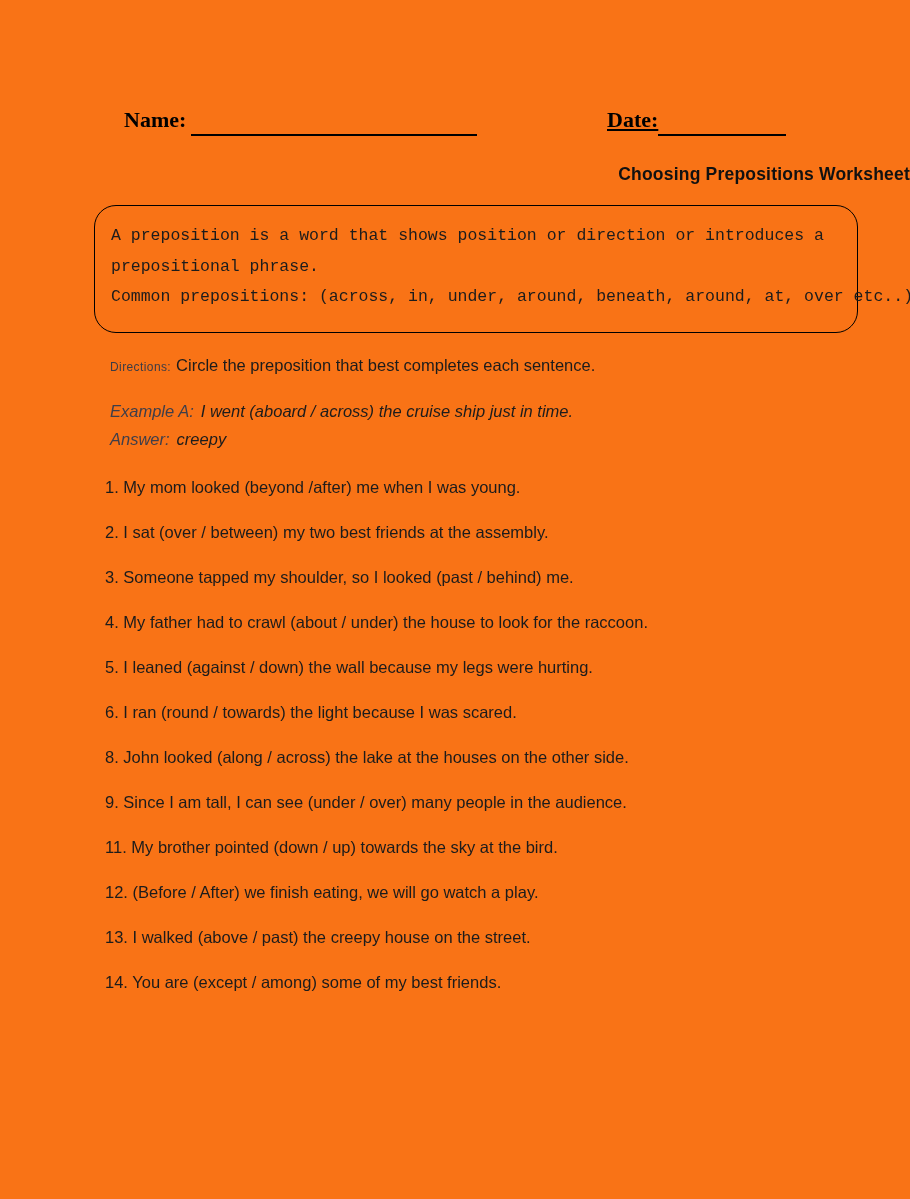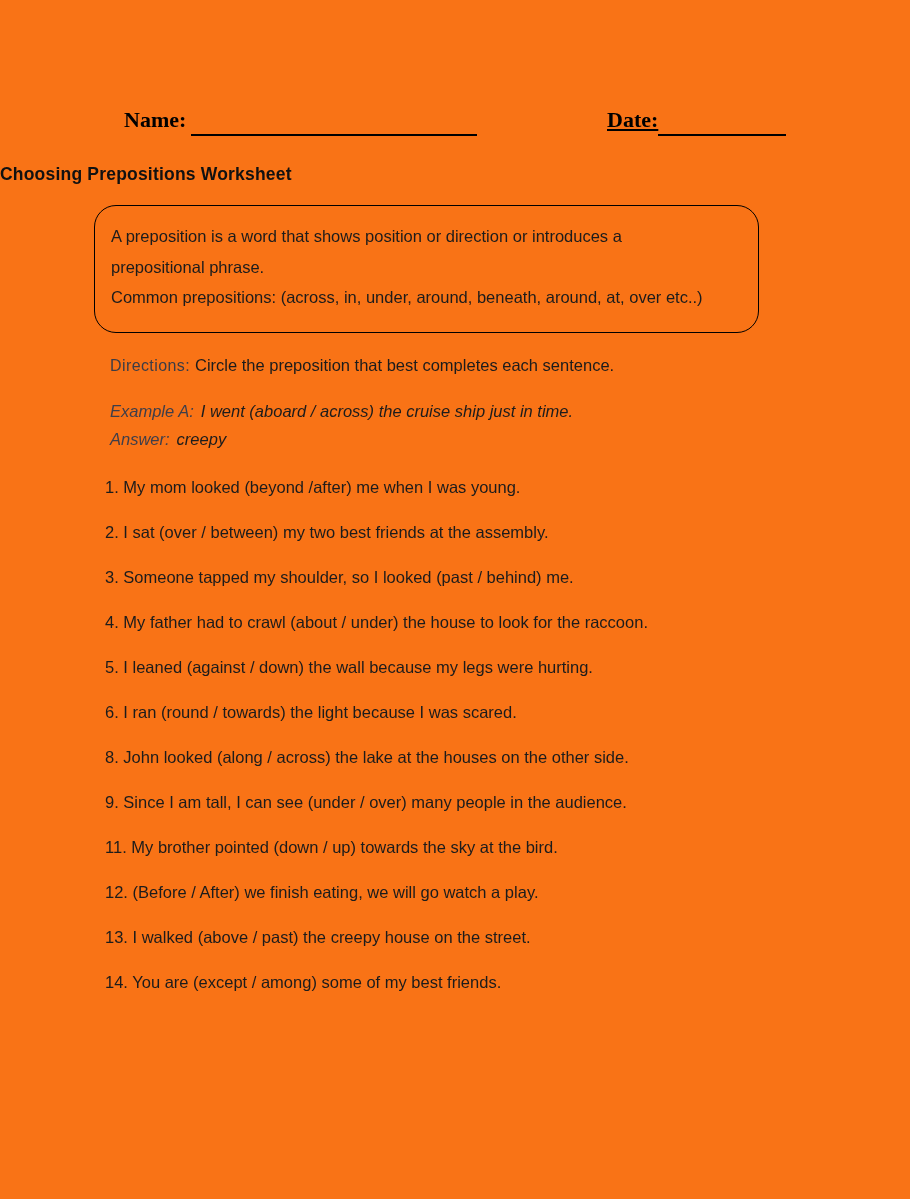--- a/index.html
+++ b/index.html
@@ -34,55 +34,56 @@
     height: 0;
   }
   .name-line { left: 191px; top: 134px; width: 286px; }
   .date-line { left: 658px; top: 134px; width: 128px; }
 
   
   .title {
     position: absolute;
     left: 0; right: 0;
     top: 164px;
-    text-align: left;
+    text-align: right;
     font-size: 17.5px;
     font-weight: 700;
     color: #111111;
     letter-spacing: 0.2px;
   }
 
   
   .info-box {
     position: absolute;
     left: 94px;
     top: 205px;
-    width: 665px;
+    width: 764px;
     height: 128px;
     box-sizing: border-box;
     border: 1.5px solid #000000;
     border-radius: 22px;
     padding: 15px 16px 0 16px;
+    font-family: Liberation Mono, monospace;
   }
   .info-box .line {
     font-size: 16.5px;
     line-height: 30.5px;
     white-space: nowrap;
     color: #1c1c1c;
   }
 
   
   .directions-row {
     position: absolute;
     left: 110px;
     top: 356px;
     white-space: nowrap;
   }
   .directions-label {
-    font-size: 16px;
+    font-size: 12px;
     color: #3c3c46;
     letter-spacing: 0.4px;
   }
   .directions-text {
     font-size: 16.5px;
     color: #1c1c1c;
     margin-left: 5px;
   }
 
   

